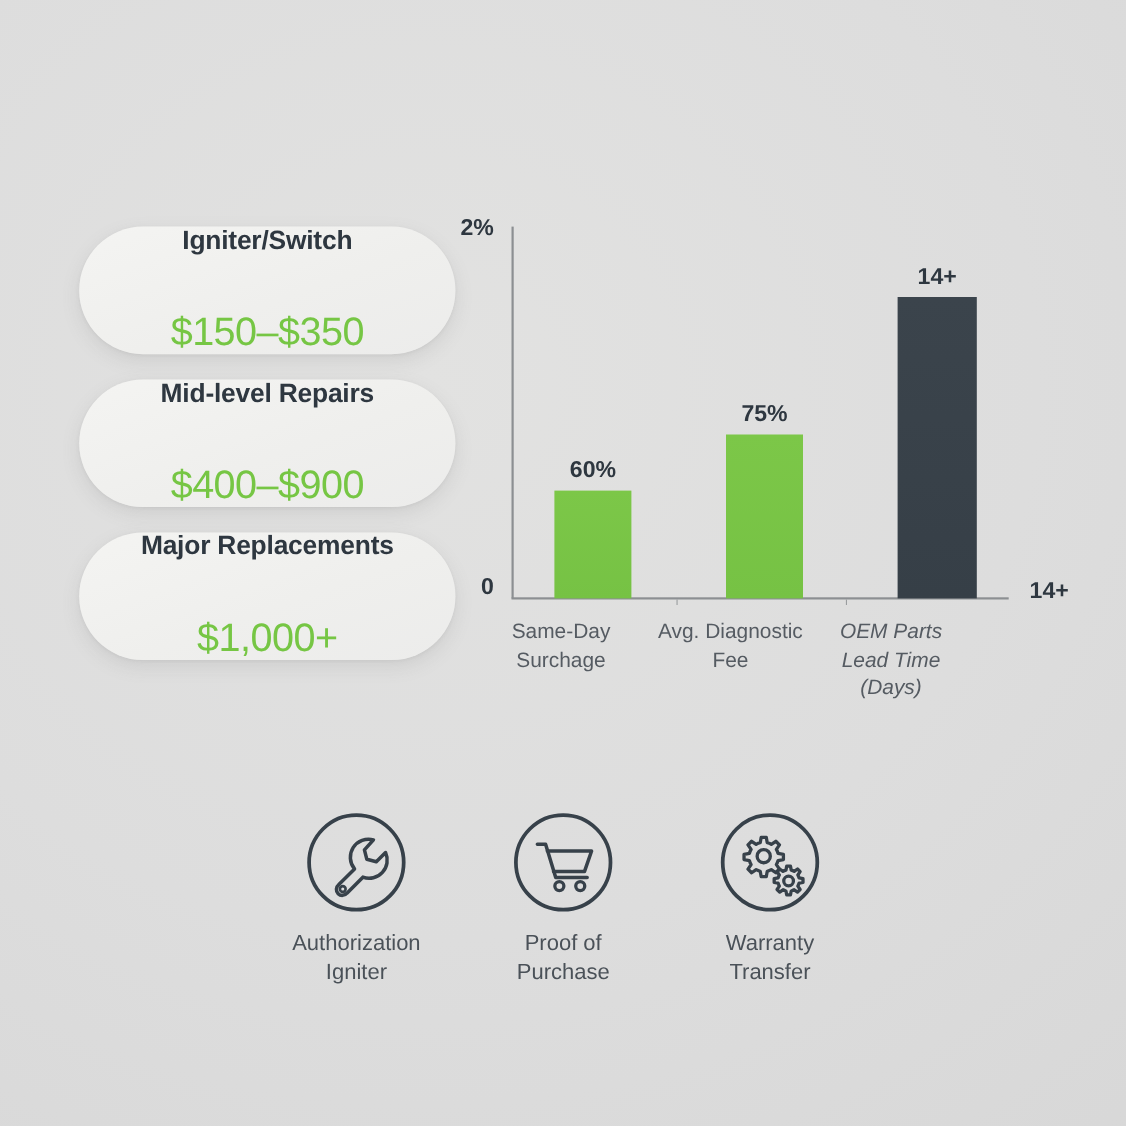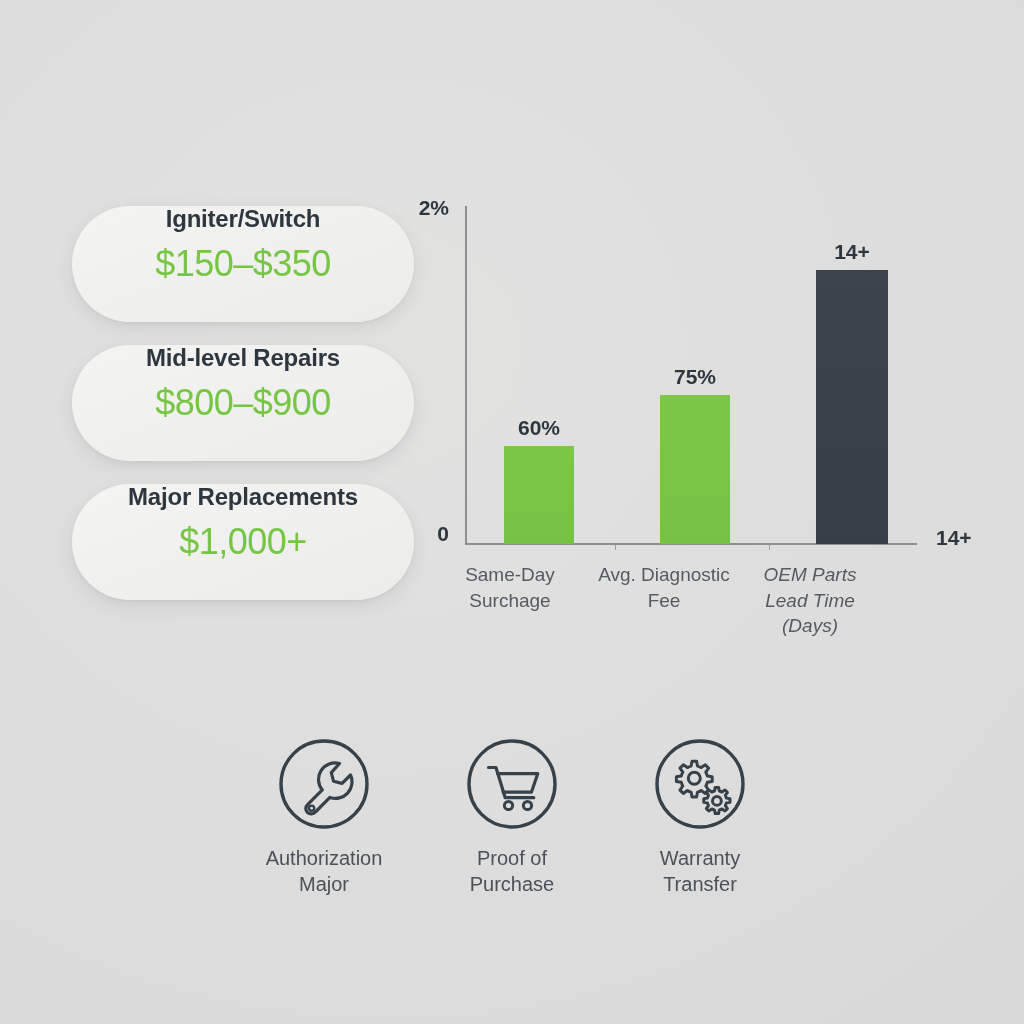--- a/index.html
+++ b/index.html
@@ -31,21 +31,21 @@
   .pill {
     width: 342px;
     height: 116px;
     border-radius: 58px;
     background: linear-gradient(160deg, #f4f4f2 0%, #efefed 55%, #ececeb 100%);
     box-shadow: 0 6px 16px rgba(120,120,120,0.16),
                 0 1px 3px rgba(130,130,130,0.12);
     display: flex;
     flex-direction: column;
     align-items: center;
-    justify-content: flex-start;
+    justify-content: space-between;
     box-sizing: border-box;
     padding: 0 12px;
     gap: 10px;
   }
   .pill + .pill { margin-top: 23px; }
 
   .pill-title {
     font-size: 24px;
     font-weight: bold;
     color: #2e3740;
@@ -186,21 +186,21 @@
 
   <div class="pill-stack">
 
     <div class="pill">
       <div class="pill-title">Igniter/Switch</div>
       <div class="pill-value">$150–$350</div>
     </div>
 
     <div class="pill">
       <div class="pill-title">Mid-level Repairs</div>
-      <div class="pill-value">$800–$900</div>
+      <div class="pill-value">$400–$900</div>
     </div>
 
     <div class="pill">
       <div class="pill-title">Major Replacements</div>
       <div class="pill-value">$1,000+</div>
     </div>
 
   </div>
 
   <div class="chart">
@@ -241,21 +241,21 @@
 
   <div class="icon-row">
 
     <div class="icon-item" style="left:0px;">
       <svg class="icon-circle" viewBox="0 0 96 96">
         <circle cx="48" cy="48" r="43" fill="none" stroke="#37414a" stroke-width="3.4"></circle>
         <path d="M63.5 27.5 a16.5 16.5 0 0 0 -17.2 26.4 L31.8 68.4 a5.4 5.4 0 1 0 7.6 7.6 L53.9 61.4 a16.5 16.5 0 0 0 20.6 -22.4 l-8.4 8.4 -8.6 -2.2 -2.2 -8.6 z" fill="none" stroke="#37414a" stroke-width="3.2" stroke-linejoin="round" stroke-linecap="round"></path>
         <circle cx="35.6" cy="72.2" r="2.6" fill="none" stroke="#37414a" stroke-width="2.4"></circle>
       </svg>
       <div class="icon-label">Authorization
-Major</div>
+Igniter</div>
     </div>
 
     <div class="icon-item" style="left:188px;">
       <svg class="icon-circle" viewBox="0 0 96 96">
         <circle cx="48" cy="48" r="43" fill="none" stroke="#37414a" stroke-width="3.4"></circle>
         <path d="M24.5 31.5 h7.5 l9.2 30.2 h28.6" fill="none" stroke="#37414a" stroke-width="3.2" stroke-linecap="round" stroke-linejoin="round"></path>
         <path d="M33.6 37.6 h40.2 l-6.4 18.6 h-28.2" fill="none" stroke="#37414a" stroke-width="3.2" stroke-linecap="round" stroke-linejoin="round"></path>
         <circle cx="44.5" cy="69.5" r="4.1" fill="none" stroke="#37414a" stroke-width="3"></circle>
         <circle cx="63.5" cy="69.5" r="4.1" fill="none" stroke="#37414a" stroke-width="3"></circle>
       </svg>

